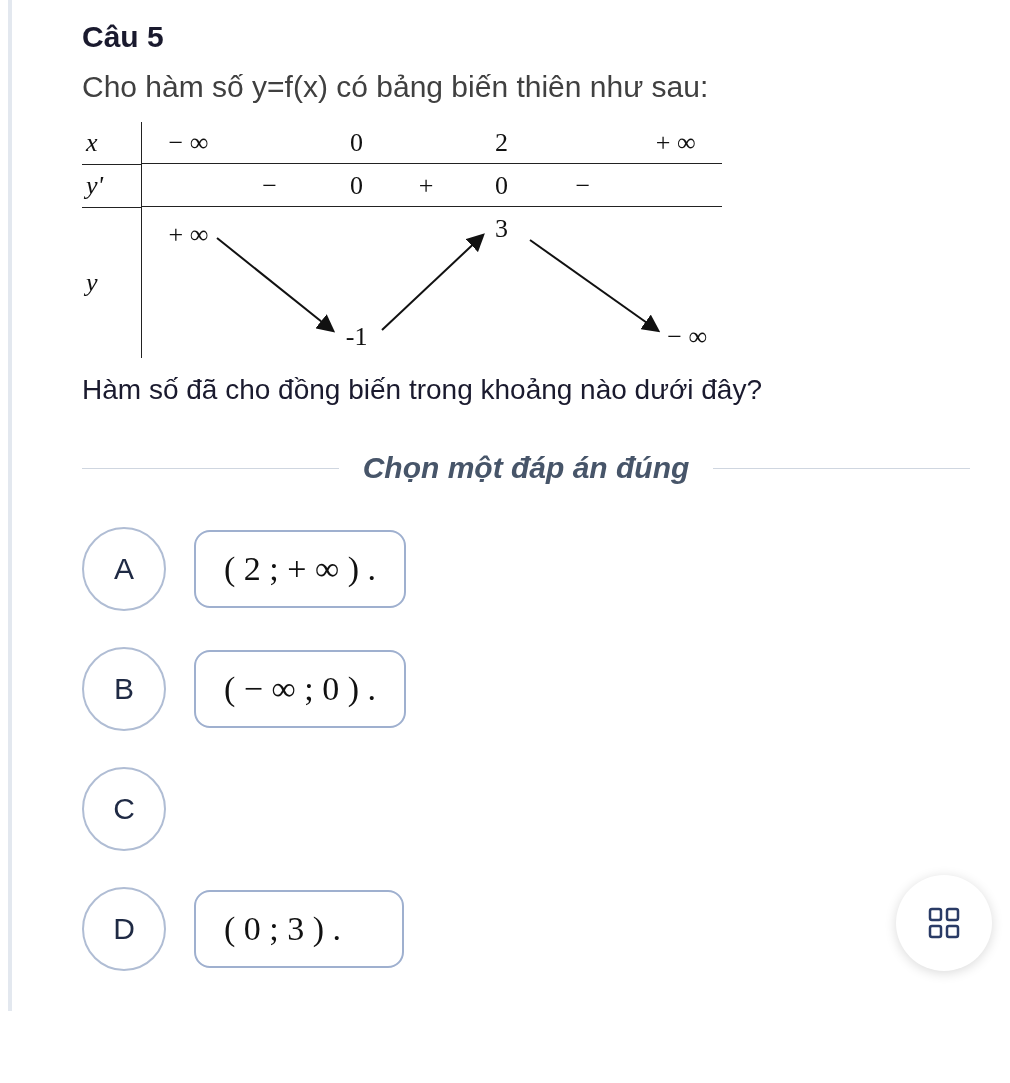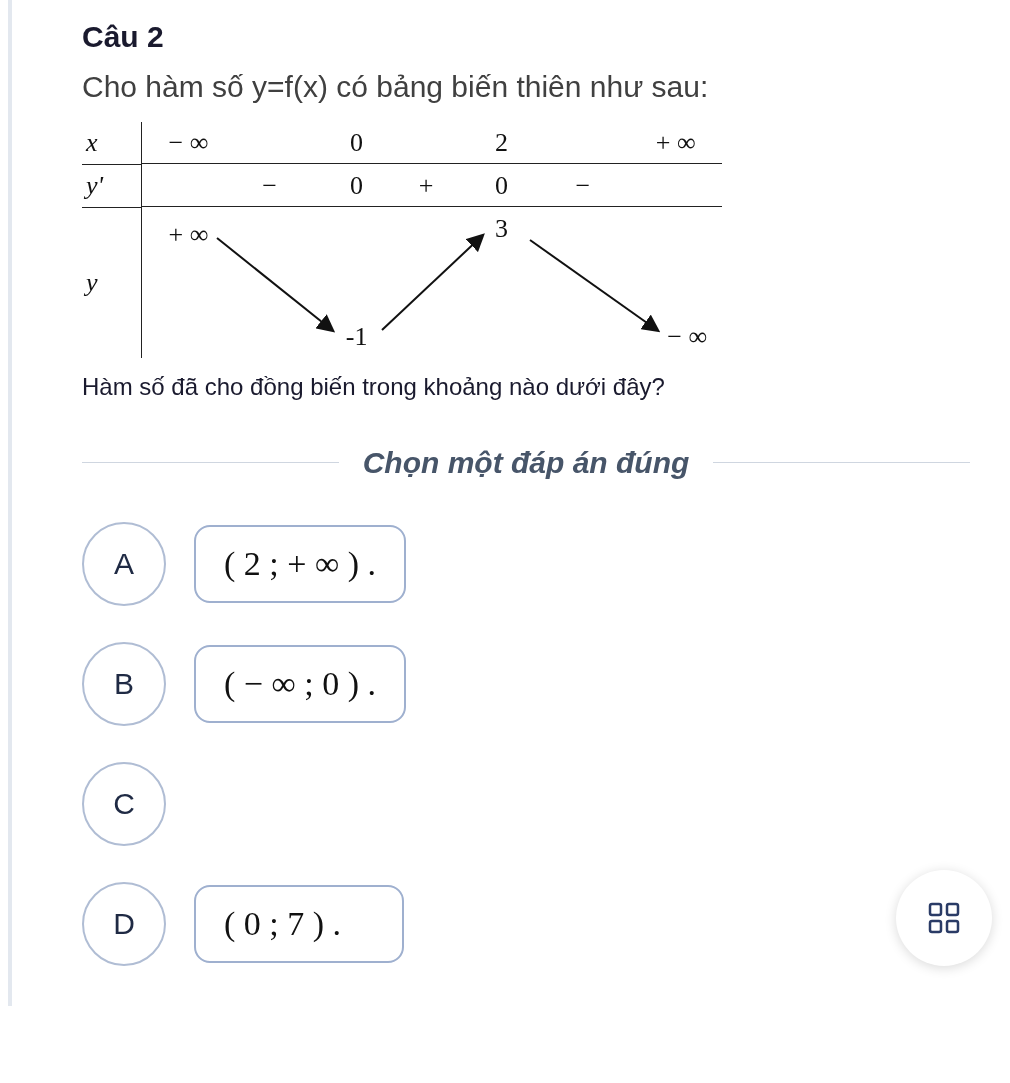--- a/index.html
+++ b/index.html
@@ -56,21 +56,21 @@
     position: absolute;
     top: 50%;
     transform: translate(-50%, -50%);
     white-space: nowrap;
   }
   .row-y .rh { height: 150px; }
   .row-y .lh { padding-top: 60px; }
   svg.arrows { position: absolute; top:0; left:0; }
 
   .question2 {
-    font-size: 24px;
+    font-size: 28px;
     line-height: 1.4;
     margin-top: 8px;
     color: #1a1a2e;
   }
   .divider-row {
     display: flex;
     align-items: center;
     margin: 42px 0 42px 0;
   }
   .divider-line {
@@ -134,21 +134,21 @@
     justify-content: center;
     cursor: pointer;
   }
   .fab svg { display:block; }
 </style>
 </head>
 <body>
 
 <div class="wrap">
 
-  <div class="qlabel">Câu 2</div>
+  <div class="qlabel">Câu 5</div>
   <div class="prompt">Cho hàm số y=f(x) có bảng biến thiên như sau:</div>
 
   <div class="table-img">
     <div class="table-row row-x">
       <div class="lh sep-v">x</div>
       <div class="rh">
         <span class="cell" style="left:8%">− ∞</span>
         <span class="cell" style="left:37%">0</span>
         <span class="cell" style="left:62%">2</span>
         <span class="cell" style="left:92%">+ ∞</span>
@@ -200,21 +200,21 @@
     </div>
     <div class="option-row">
       <div class="opt-letter">B</div>
       <div class="opt-box">( − ∞ ; 0 ) .</div>
     </div>
     <div class="option-row">
       <div class="opt-letter">C</div>
     </div>
     <div class="option-row">
       <div class="opt-letter">D</div>
-      <div class="opt-box">( 0 ; 7 ) .</div>
+      <div class="opt-box">( 0 ; 3 ) .</div>
     </div>
   </div>
 
   <div class="fab">
     <svg width="36" height="36" viewBox="0 0 36 36">
       <rect x="4" y="4" width="11" height="11" rx="2" fill="none" stroke="#2a3b66" stroke-width="2.5"></rect>
       <rect x="21" y="4" width="11" height="11" rx="2" fill="none" stroke="#2a3b66" stroke-width="2.5"></rect>
       <rect x="4" y="21" width="11" height="11" rx="2" fill="none" stroke="#2a3b66" stroke-width="2.5"></rect>
       <rect x="21" y="21" width="11" height="11" rx="2" fill="none" stroke="#2a3b66" stroke-width="2.5"></rect>
     </svg>

